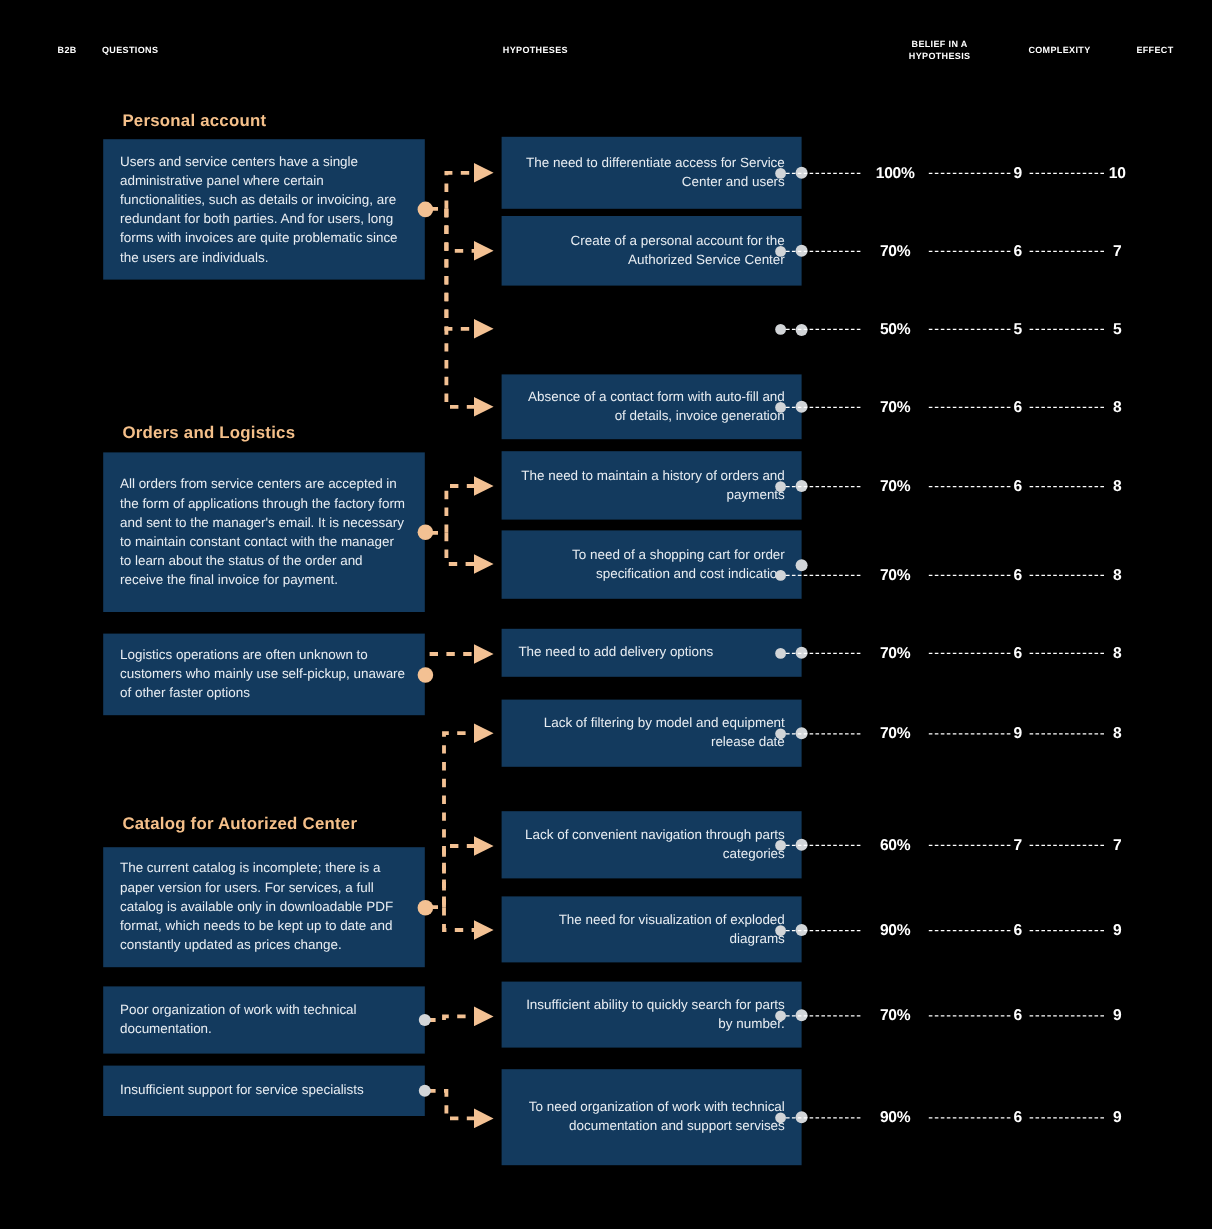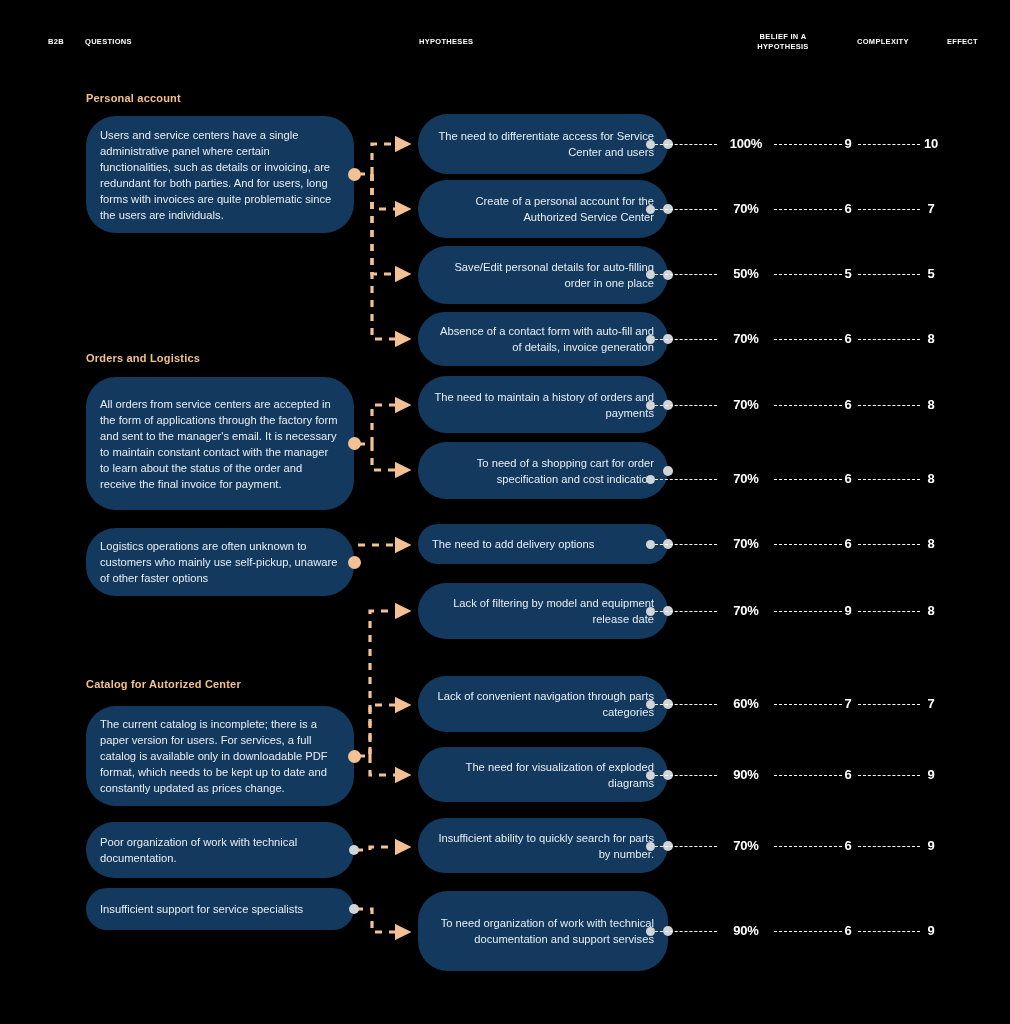--- a/index.html
+++ b/index.html
@@ -25,37 +25,37 @@
   .hdr-q       { left: 85px;  top: 37px; }
   .hdr-h       { left: 419px; top: 37px; }
   .hdr-belief  { left: 755px; top: 32px; width: 56px; text-align: center; }
   .hdr-cx      { left: 857px; top: 37px; }
   .hdr-ef      { left: 947px; top: 37px; }
 
   
   .sec-title {
     position: absolute;
     color: #f5c08a;
-    font-size: 11px;
+    font-size: 14px;
     font-weight: bold;
     letter-spacing: 0.2px;
     white-space: nowrap;
+    margin-left: 16px;
   }
 
   
   .card {
     position: absolute;
     background: #133a5e;
     color: #e8edf2;
     font-size: 11.2px;
     line-height: 16px;
     padding: 10px 14px;
     display: flex;
     align-items: center;
-    border-radius: 30px;
   }
   .q-card  { left: 86px;  width: 268px; }
   .h-card  { left: 418px; width: 250px; text-align: right; }
 
   
   .dot {
     position: absolute;
     width: 10px; height: 10px;
     border-radius: 50%;
     background: #d2d5d8;
@@ -164,23 +164,20 @@
     </div>
     <div class="dot" style="left: 349px; top: 904px;"></div>
     <div class="card h-card" style="top: 114px; height: 60px;">
       <span>The need to differentiate access for Service Center and users</span>
     </div>
     <div class="dot" style="left: 663px; top: 139px;"></div>
     <div class="card h-card" style="top: 180px; height: 58px;">
       <span>Create of a personal account for the Authorized Service Center</span>
     </div>
     <div class="dot" style="left: 663px; top: 204px;"></div>
-    <div class="card h-card" style="top: 246px; height: 58px;">
-      <span>Save/Edit personal details for auto-filling order in one place</span>
-    </div>
     <div class="dot" style="left: 663px; top: 270px;"></div>
     <div class="card h-card" style="top: 312px; height: 54px;">
       <span>Absence of a contact form with auto-fill and of details, invoice generation</span>
     </div>
     <div class="dot" style="left: 663px; top: 334px;"></div>
     <div class="card h-card" style="top: 376px; height: 57px;">
       <span>The need to maintain a history of orders and payments</span>
     </div>
     <div class="dot" style="left: 663px; top: 399.5px;"></div>
     <div class="card h-card" style="top: 442px; height: 57px;">

